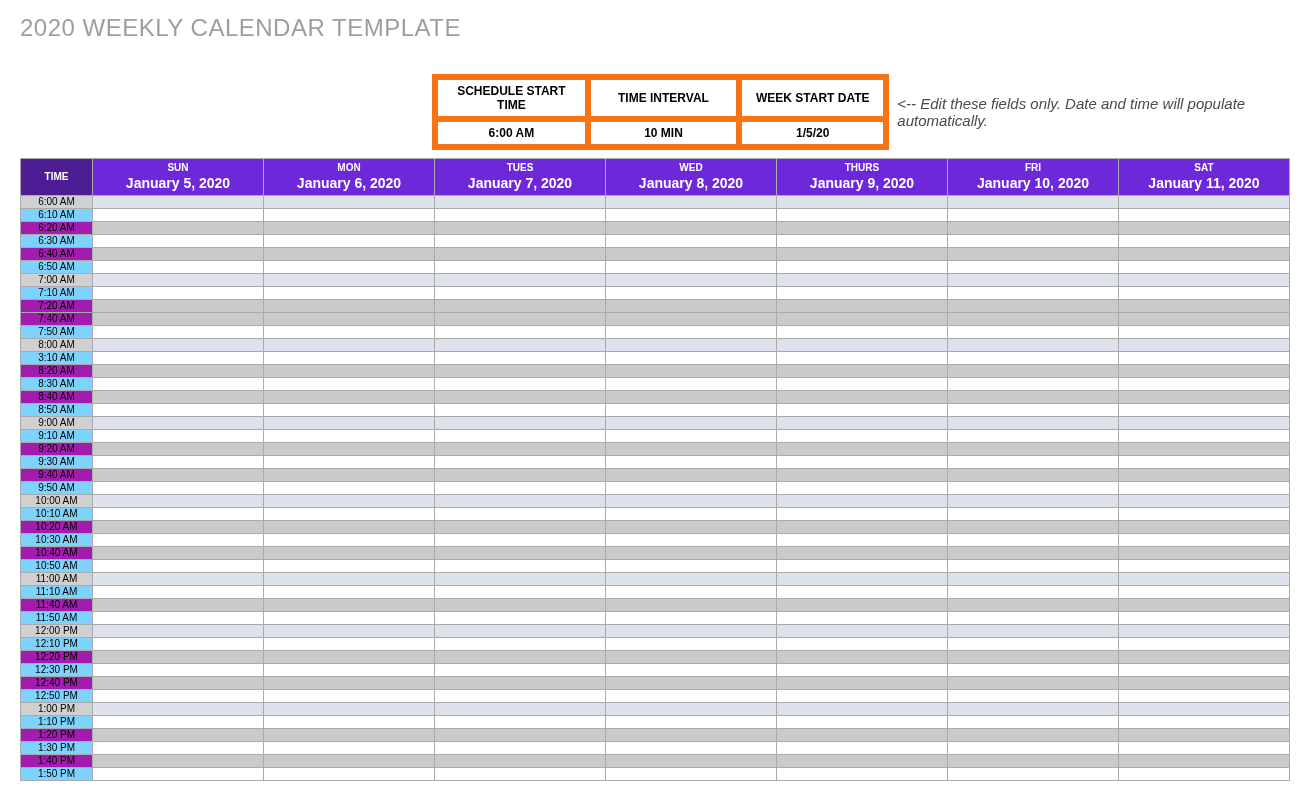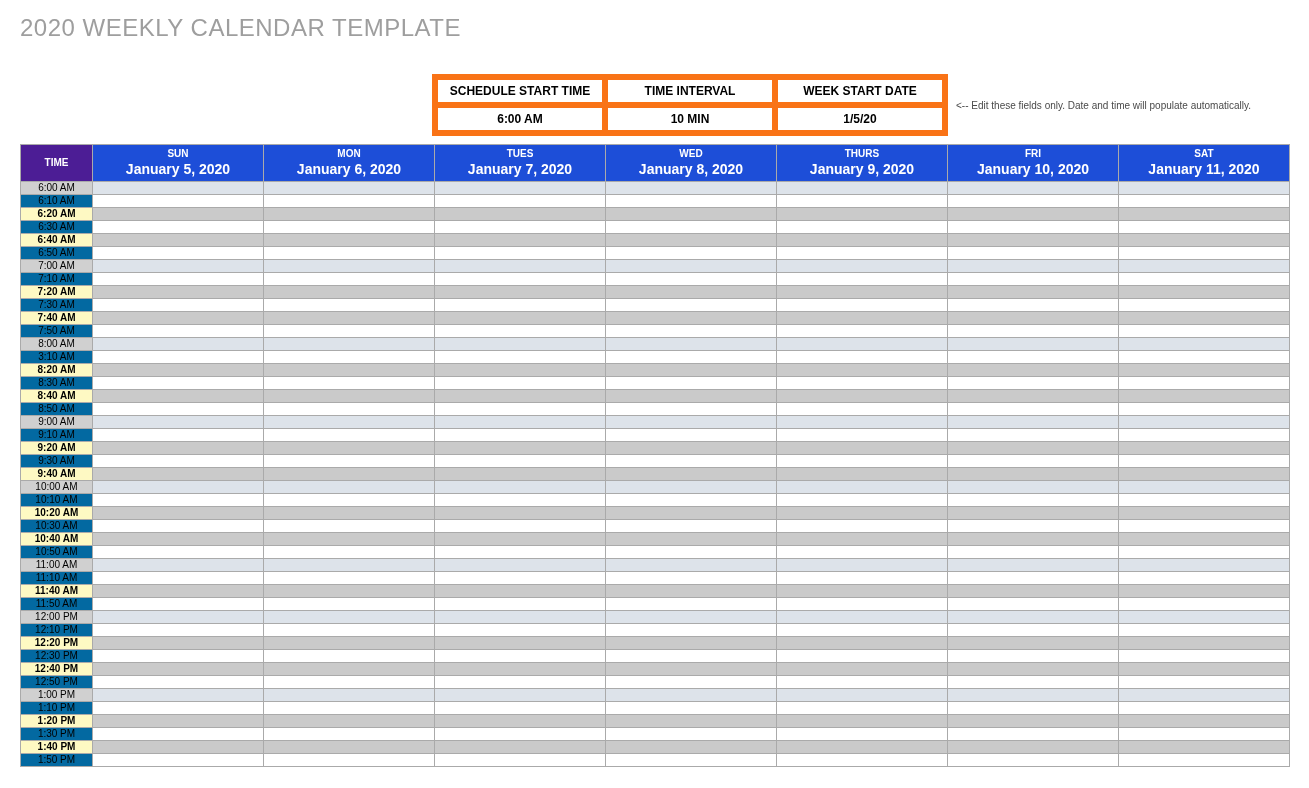--- a/index.html
+++ b/index.html
@@ -37,35 +37,36 @@
     background: #ffffff;
     width: 170px;
     height: 20px;
   }
   .config-table td {
     font-weight: bold;
     background: #ffffff;
     height: 20px;
   }
   .config-hint {
-    font-size: 10px;
+    font-size: 15px;
+    font-style: italic;
     color: #4a4a4a;
     margin-left: 8px;
   }
   .calendar {
     border-collapse: collapse;
     width: 1269px;
     table-layout: fixed;
   }
   .calendar th, .calendar td {
     border: 1px solid #aaaaaa;
     font-size: 10px;
   }
   .calendar thead th {
-    background: #1d4ed8;
+    background: #6d28d9;
     color: #ffffff;
     text-align: center;
     font-weight: bold;
     padding: 3px 2px;
     line-height: 1.25;
   }
   .calendar thead th.time-head {
     background: #4c1d95;
     color: #ffffff;
     vertical-align: middle;
@@ -82,23 +83,23 @@
     color: #000000;
     text-align: center;
     font-size: 10px;
     padding: 0 2px;
     width: 72px;
     line-height: 12px;
   }
   .calendar tbody tr.row-a td.slot { background: #dde3ea; }
   .calendar tbody tr.row-a td.time-cell { background: #d0d0d0; }
   .calendar tbody tr.row-b td.slot { background: #ffffff; }
-  .calendar tbody tr.row-b td.time-cell { background: #0369a1; }
+  .calendar tbody tr.row-b td.time-cell { background: #7dd3fc; }
   .calendar tbody tr.row-c td.slot { background: #cacaca; }
-  .calendar tbody tr.row-c td.time-cell { background: #fef9c3; font-weight: bold; }
+  .calendar tbody tr.row-c td.time-cell { background: #a21caf; }
   .calendar tbody td.slot { cursor: cell; }
 </style>
 </head>
 <body>
 
 <div class="title">2020 WEEKLY CALENDAR TEMPLATE</div>
 
 <div class="config-row">
   <table class="config-table">
     <thead>
@@ -249,30 +250,20 @@
       <tr class="row-c">
         <td class="time-cell">7:20 AM</td>
         <td class="slot"></td>
         <td class="slot"></td>
         <td class="slot"></td>
         <td class="slot"></td>
         <td class="slot"></td>
         <td class="slot"></td>
         <td class="slot"></td>
       </tr>
-      <tr class="row-b">
-        <td class="time-cell">7:30 AM</td>
-        <td class="slot"></td>
-        <td class="slot"></td>
-        <td class="slot"></td>
-        <td class="slot"></td>
-        <td class="slot"></td>
-        <td class="slot"></td>
-        <td class="slot"></td>
-      </tr>
       <tr class="row-c">
         <td class="time-cell">7:40 AM</td>
         <td class="slot"></td>
         <td class="slot"></td>
         <td class="slot"></td>
         <td class="slot"></td>
         <td class="slot"></td>
         <td class="slot"></td>
         <td class="slot"></td>
       </tr>
@@ -381,20 +372,30 @@
         <td class="slot"></td>
         <td class="slot"></td>
         <td class="slot"></td>
         <td class="slot"></td>
         <td class="slot"></td>
         <td class="slot"></td>
         <td class="slot"></td>
       </tr>
       <tr class="row-c">
         <td class="time-cell">9:40 AM</td>
+        <td class="slot"></td>
+        <td class="slot"></td>
+        <td class="slot"></td>
+        <td class="slot"></td>
+        <td class="slot"></td>
+        <td class="slot"></td>
+        <td class="slot"></td>
+      </tr>
+      <tr class="row-b">
+        <td class="time-cell">9:50 AM</td>
         <td class="slot"></td>
         <td class="slot"></td>
         <td class="slot"></td>
         <td class="slot"></td>
         <td class="slot"></td>
         <td class="slot"></td>
         <td class="slot"></td>
       </tr>
       <tr class="row-a">
         <td class="time-cell">10:00 AM</td>

